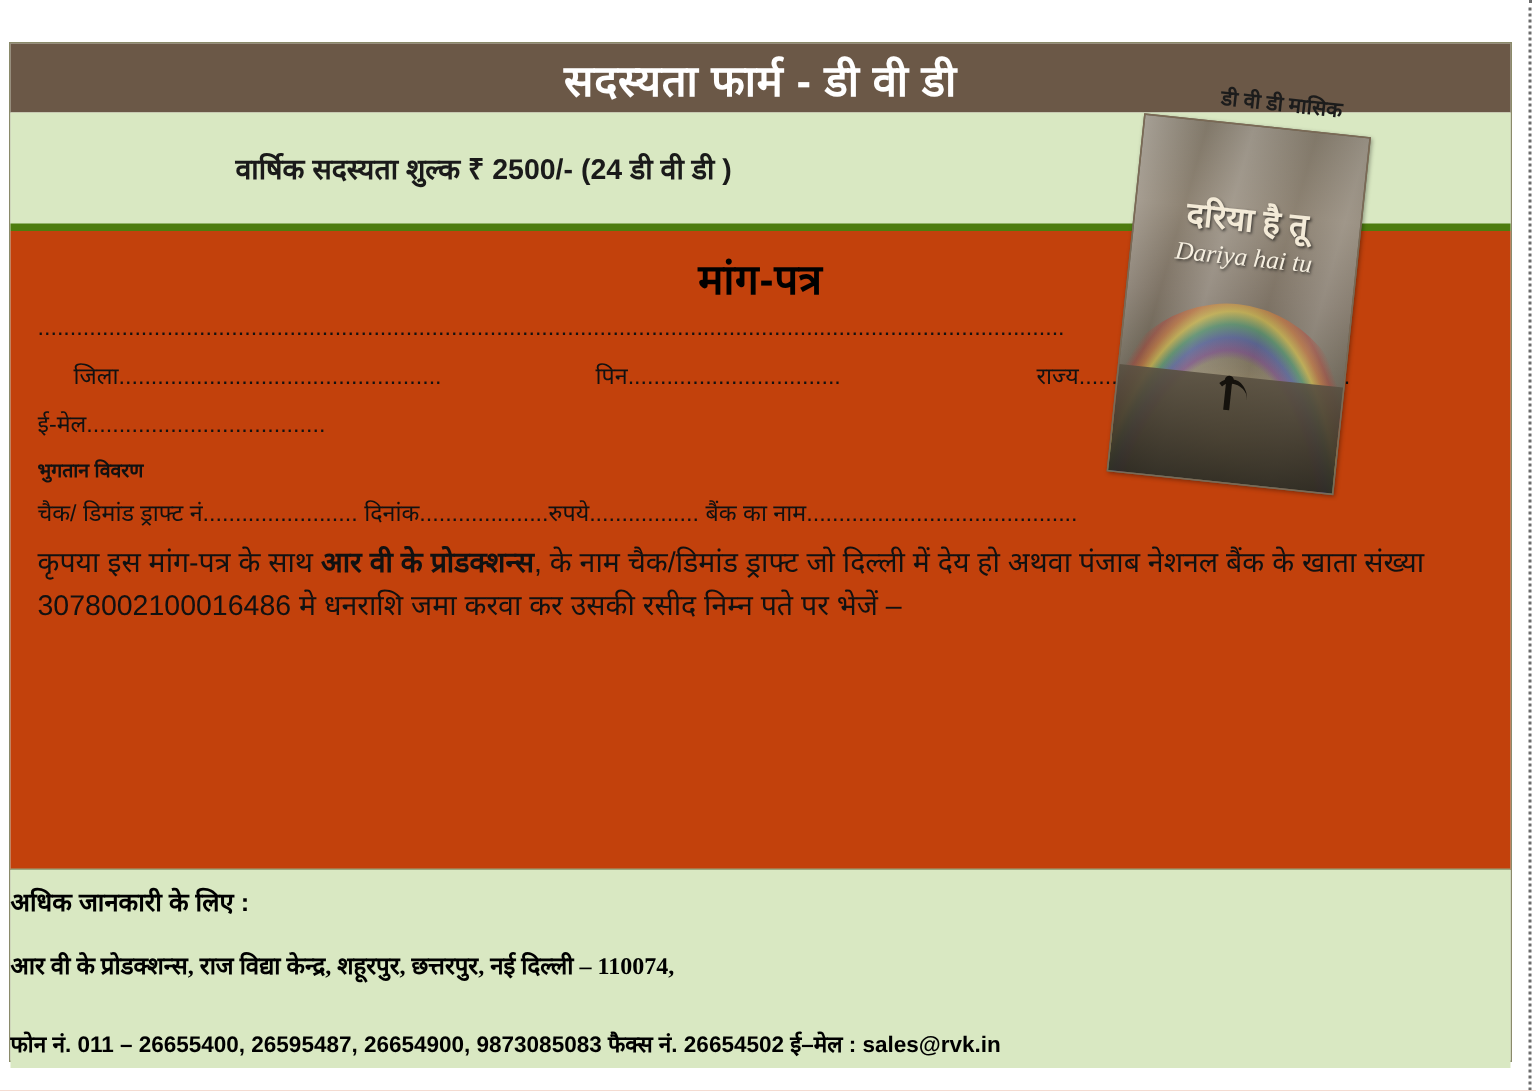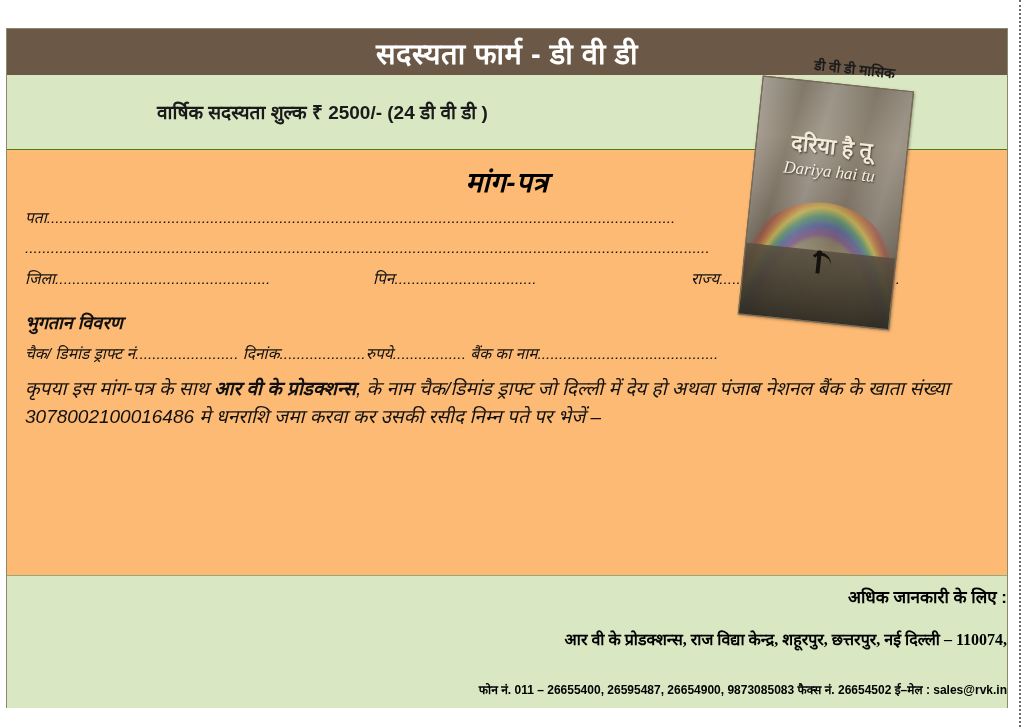--- a/index.html
+++ b/index.html
@@ -48,38 +48,37 @@
   .header-title {
     font-size: 29px;
     font-weight: bold;
     letter-spacing: 0.5px;
     font-family: "Liberation Sans", sans-serif;
   }
   
   .fee-band {
     height: 74px;
     background: #d9e8c2;
-    border-bottom: 1px solid #4d7c0f;
+    border-bottom: 5px solid #4d7c0f;
     position: relative;
   }
   .fee-text {
     position: absolute;
     left: 150px;
     top: 24px;
     font-size: 19px;
     font-weight: bold;
     color: #1a1a1a;
   }
   
   .body-area {
     position: relative;
-    background: #fdba74;
+    background: #c2410c;
     height: 425px;
     border-bottom: 1px solid #9aa87f;
-    font-style: italic;
   }
   .doc-title {
     text-align: center;
     font-size: 28px;
     font-weight: bold;
     padding-top: 12px;
     letter-spacing: 0.5px;
   }
   .lines {
     padding: 6px 18px 0 18px;
@@ -92,54 +91,54 @@
     overflow: hidden;
   }
   .b { font-weight: bold; }
   .dots { letter-spacing: 0px; }
   .col-wrap {
     display: flex;
   }
   .seg {
     white-space: nowrap;
   }
-  .seg-1 { width: 348px; }
+  .seg-1 { width: 348px; margin-left: 24px; }
   .seg-2 { width: 298px; }
   .seg-3 { flex: 1; }
   .pay-head {
     font-weight: bold;
-    font-size: 18px;
+    font-size: 13px;
     margin-bottom: 8px;
   }
   .para {
     font-size: 19px;
     line-height: 1.5;
     margin-top: 2px;
   }
   
   .footer {
     background: #d9e8c2;
     height: 132px;
-    text-align: right;
+    text-align: left;
     padding-top: 9px;
     box-sizing: border-box;
   }
   .footer-title {
     font-size: 17px;
     font-weight: bold;
     margin-bottom: 20px;
   }
   .footer-addr {
     font-size: 16px;
     font-weight: bold;
     margin-bottom: 14px;
     font-family: Liberation Serif, serif;
   }
   .footer-contact {
-    font-size: 12px;
+    font-size: 15px;
     font-weight: bold;
     margin-top: 31px;
   }
   
   .cover-wrap {
     position: absolute;
     left: 742px;
     top: 62px;
     width: 190px;
     height: 280px;
@@ -279,41 +278,41 @@
     </div>
 
     <div class="body-area">
 
       <div class="doc-title">मांग-पत्र</div>
 
       <div class="lines">
 
 
 
-        <div class="line">
-          <span>पता</span><span class="dots">..................................................................................................................................................</span>
-        </div>
 
         <div class="line">
           <span class="dots">...............................................................................................................................................................</span>
         </div>
 
         <div class="line col-wrap">
           <span class="seg seg-1">
             <span>जिला</span><span class="dots">..................................................</span>
           </span>
           <span class="seg seg-3">
             <span>पिन</span><span class="dots">.................................</span>
           </span>
           <span class="seg seg-2">
             <span>राज्य</span><span class="dots">..........................................</span>
           </span>
         </div>
 
         <div class="line col-wrap">
+          <span class="seg seg-3">
+            <span>ई-मेल</span><span class="dots">.....................................</span>
+          </span>
         </div>
 
         <div class="pay-head">भुगतान विवरण</div>
 
         <div class="line">
           <span>चैक/ डिमांड ड्राफ्ट नं.</span><span class="dots">.......................</span>
           <span>दिनांक</span><span class="dots">....................</span><span>रुपये</span><span class="dots">.................</span>
           <span>बैंक का नाम</span><span class="dots">..........................................</span>
         </div>
 

